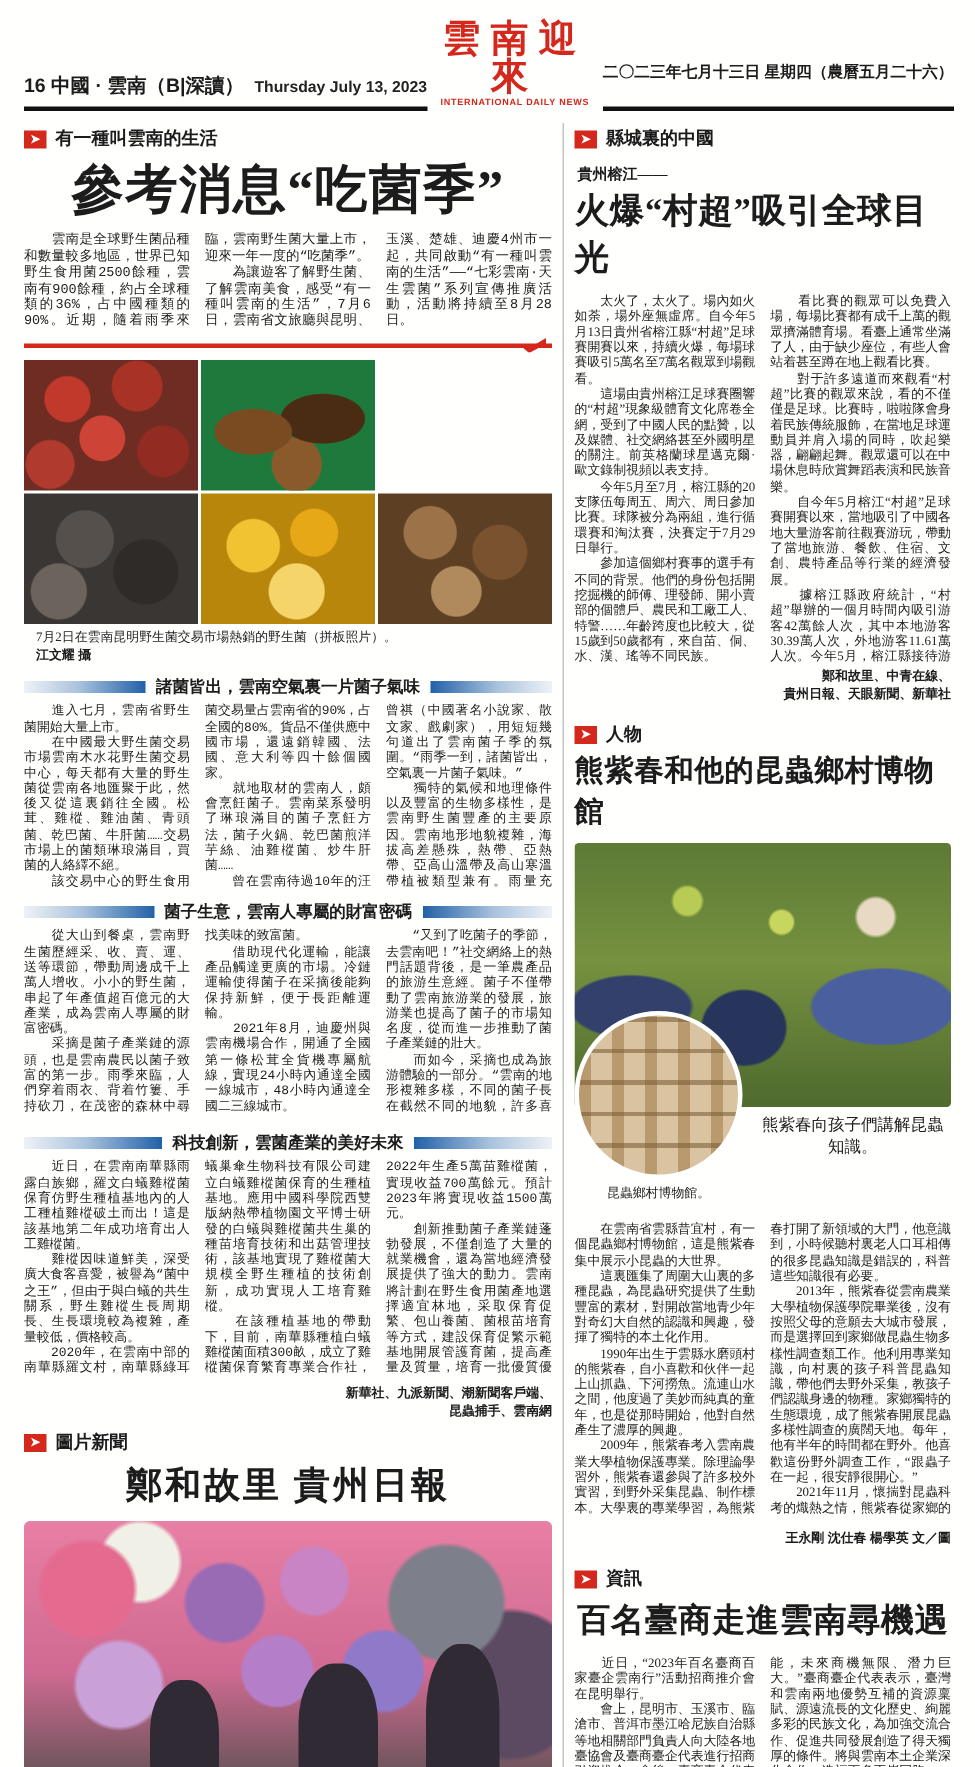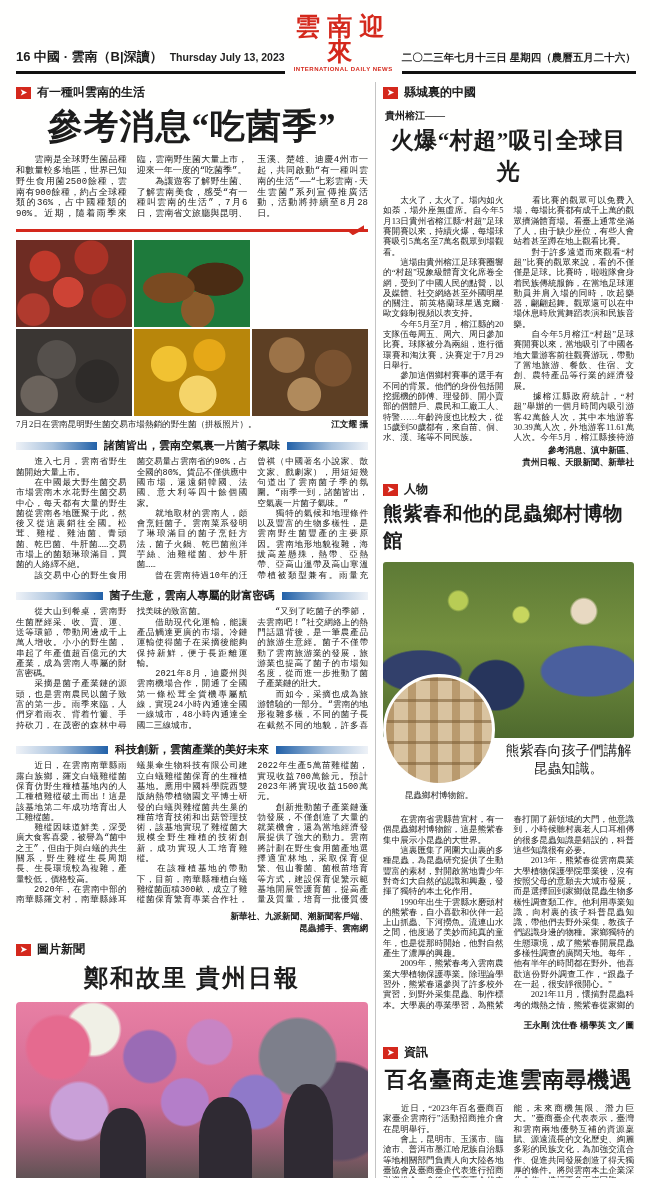--- a/index.html
+++ b/index.html
@@ -8,35 +8,35 @@
   
   .header{display:flex;align-items:flex-end;padding:14px 16px 0 16px;font-family:"Liberation Sans",sans-serif;}
   .header-left{flex:1.15;border-bottom:3px solid #111;padding-bottom:5px;display:flex;align-items:baseline;gap:7px;white-space:nowrap;}
   .edition{font-size:13px;font-weight:bold;}
   .date-en{font-size:10.5px;font-weight:bold;color:#222;}
   .header-center{width:168px;text-align:center;padding:0 6px 2px 6px;}
   .masthead{color:#d4281c;font-size:25px;font-weight:bold;letter-spacing:7px;font-family:"Liberation Serif",serif;line-height:1;}
   .masthead-sub{display:flex;align-items:center;gap:3px;margin-top:2px;}
   .masthead-sub .rl{flex:1;height:3px;border-top:1px solid #d4281c;border-bottom:1px solid #d4281c;}
   .masthead-sub .t{color:#d4281c;font-size:6px;font-weight:bold;letter-spacing:.5px;white-space:nowrap;}
-  .header-right{flex:1;border-bottom:3px solid #111;padding-bottom:6px;text-align:left;font-size:10.5px;font-weight:bold;white-space:nowrap;}
+  .header-right{flex:1;border-bottom:3px solid #111;padding-bottom:16px;text-align:left;font-size:10.5px;font-weight:bold;white-space:nowrap;}
   
   .main{display:flex;padding:4px 16px 0 16px;}
   .lcol{width:352px;}
   .vdiv{width:1px;background:#c4c4c4;margin:4px 7px 0 7px;}
   .rcol{flex:1;min-width:0;}
   
   .kicker{display:flex;align-items:center;gap:6px;font-family:"Liberation Sans",sans-serif;
           font-weight:bold;font-size:12px;margin:6px 0 2px 0;}
   .kbox{width:15px;height:12px;background:#d4281c;color:#fff;display:flex;align-items:center;
         justify-content:center;font-size:8px;line-height:1;flex:0 0 auto;}
   
   .h-lead{font-size:35px;font-weight:bold;text-align:center;letter-spacing:1px;margin:6px 0 8px 0;line-height:1.15;}
   .h-over{font-size:10px;font-weight:bold;margin:8px 0 2px 2px;}
-  .h-county{font-size:23px;font-weight:bold;text-align:center;letter-spacing:.5px;margin:2px 0 8px 0;}
+  .h-county{font-size:23px;font-weight:bold;letter-spacing:.5px;margin:2px 0 8px 0;}
   .h-people{font-size:19.5px;font-weight:bold;letter-spacing:.5px;margin:2px 0 8px 0;}
   .h-info{font-size:22px;font-weight:bold;text-align:center;letter-spacing:.5px;margin:4px 0 8px 0;}
   .h-photo{font-size:24px;font-weight:bold;text-align:center;letter-spacing:2px;margin:4px 0 8px 0;}
   
   .body-t{font-size:8.6px;line-height:1.2;text-align:justify;white-space:pre-line;overflow:hidden;}
   .flow3{column-count:3;column-gap:10px;font-family:Liberation Mono, monospace;}
   .flow2{column-count:2;column-gap:10px;}
   .intro{height:70px;font-size:9px;}
   .s1b{height:124px;} .s2b{height:128px;} .s3b{height:148px;}
   .county-b{height:248px;} .people-b{height:204px;} .info-b{height:152px;}
@@ -54,21 +54,21 @@
   .sec-h .st{font-size:11px;font-weight:bold;white-space:nowrap;}
   
   .shroom-grid{display:grid;grid-template-columns:repeat(3,1fr);grid-auto-rows:87px;gap:2px;margin-top:2px;}
   .ph{position:relative;overflow:hidden;}
   .m1{background:radial-gradient(circle at 25% 30%,#c0392b 0 14%,transparent 15%),radial-gradient(circle at 65% 20%,#a93226 0 16%,transparent 17%),radial-gradient(circle at 45% 60%,#cd4335 0 18%,transparent 19%),radial-gradient(circle at 80% 70%,#922b21 0 15%,transparent 16%),radial-gradient(circle at 15% 80%,#b03a2e 0 13%,transparent 14%),#6e2c23;}
   .m2{background:radial-gradient(ellipse at 30% 55%,#7a4a21 0 22%,transparent 23%),radial-gradient(ellipse at 70% 45%,#4a2c14 0 24%,transparent 25%),radial-gradient(ellipse at 55% 80%,#8a5a2b 0 18%,transparent 19%),#1e7a3c;}
   .m3{background:radial-gradient(circle at 30% 30%,#e8dcc8 0 16%,transparent 17%),radial-gradient(circle at 70% 25%,#d8c8ae 0 15%,transparent 16%),radial-gradient(circle at 50% 65%,#cdbga0 0 18%,transparent 19%),radial-gradient(circle at 80% 75%,#c8b696 0 16%,transparent 17%),#9b8868;}
   .m4{background:radial-gradient(circle at 35% 35%,#55504c 0 20%,transparent 21%),radial-gradient(circle at 70% 60%,#2e2b29 0 22%,transparent 23%),radial-gradient(circle at 20% 75%,#6b635c 0 16%,transparent 17%),#3a3633;}
   .m5{background:radial-gradient(circle at 30% 40%,#f1c232 0 18%,transparent 19%),radial-gradient(circle at 65% 30%,#e6a817 0 16%,transparent 17%),radial-gradient(circle at 55% 75%,#f5d469 0 20%,transparent 21%),#b8860b;}
   .m6{background:radial-gradient(circle at 30% 30%,#9c7348 0 17%,transparent 18%),radial-gradient(circle at 70% 45%,#7a5230 0 19%,transparent 20%),radial-gradient(circle at 45% 75%,#b08a5c 0 18%,transparent 19%),#5d3f24;}
-  .cap-row{display:flex;justify-content:space-between;align-items:baseline;font-size:8.6px;margin-top:3px;}
+  .cap-row{display:flex;justify-content:space-between;align-items:baseline;font-size:8.6px;margin-top:3px;flex-direction:column;}
   .cap{color:#222;}
   .credit{font-weight:bold;font-family:"Liberation Sans",sans-serif;white-space:nowrap;margin-left:8px;}
   
   .flower-photo{height:182px;border-radius:4px;margin-top:2px;position:relative;overflow:hidden;
     background:
       radial-gradient(circle at 12% 25%,#e56a8f 0 9%,transparent 10%),
       radial-gradient(circle at 22% 15%,#f0f0e6 0 8%,transparent 9%),
       radial-gradient(circle at 38% 30%,#9a6bb5 0 10%,transparent 11%),
       radial-gradient(circle at 55% 22%,#c884c4 0 9%,transparent 10%),
       radial-gradient(circle at 48% 55%,#b47ec9 0 11%,transparent 12%),
@@ -89,21 +89,21 @@
       radial-gradient(circle at 55% 30%,#c7d65e 0 4%,transparent 5%),
       radial-gradient(circle at 30% 22%,#b8cc55 0 4%,transparent 5%),
       linear-gradient(180deg,#5d7a36 0%,#76913f 45%,#4e6a2e 100%);}
   .circle-photo{position:absolute;left:0;top:112px;width:112px;height:112px;border-radius:50%;
       border:3px solid #fff;box-sizing:border-box;overflow:hidden;
       background:
         repeating-linear-gradient(90deg,#b99a6e 0 8px,#d9c3a0 8px 22px),
         #cbb690;}
   .circle-photo::after{content:"";position:absolute;inset:0;
       background:repeating-linear-gradient(0deg,transparent 0 18px,rgba(120,90,50,.55) 18px 21px);}
-  .cap-people{margin-left:120px;margin-top:4px;font-size:14px;text-align:center;}
+  .cap-people{margin-left:120px;margin-top:4px;font-size:11px;text-align:center;}
   .cap-circle{position:absolute;left:0;top:228px;width:112px;text-align:center;font-size:8.6px;}
   
   .sec-gap{height:6px;}
 </style>
 </head>
 <body>
 
 <div class="page">
 
   <div class="header">
@@ -211,21 +211,21 @@
       <div class="h-over">貴州榕江——</div>
       <div class="h-county">火爆“村超”吸引全球目光</div>
       <div class="body-t flow2 county-b">　　太火了，太火了。場內如火如荼，場外座無虛席。自今年5月13日貴州省榕江縣“村超”足球賽開賽以來，持續火爆，每場球賽吸引5萬名至7萬名觀眾到場觀看。
 　　這場由貴州榕江足球賽圈響的“村超”現象級體育文化席卷全網，受到了中國人民的點贊，以及媒體、社交網絡甚至外國明星的關注。前英格蘭球星邁克爾·歐文錄制視頻以表支持。
 　　今年5月至7月，榕江縣的20支隊伍每周五、周六、周日參加比賽。球隊被分為兩組，進行循環賽和淘汰賽，決賽定于7月29日舉行。
 　　參加這個鄉村賽事的選手有不同的背景。他們的身份包括開挖掘機的師傅、理發師、開小賣部的個體戶、農民和工廠工人、特警……年齡跨度也比較大，從15歲到50歲都有，來自苗、侗、水、漢、瑤等不同民族。
 　　看比賽的觀眾可以免費入場，每場比賽都有成千上萬的觀眾擠滿體育場。看臺上通常坐滿了人，由于缺少座位，有些人會站着甚至蹲在地上觀看比賽。
 　　對于許多遠道而來觀看“村超”比賽的觀眾來說，看的不僅僅是足球。比賽時，啦啦隊會身着民族傳統服飾，在當地足球運動員并肩入場的同時，吹起樂器，翩翩起舞。觀眾還可以在中場休息時欣賞舞蹈表演和民族音樂。
 　　自今年5月榕江“村超”足球賽開賽以來，當地吸引了中國各地大量游客前往觀賽游玩，帶動了當地旅游、餐飲、住宿、文創、農特產品等行業的經濟發展。
 　　據榕江縣政府統計，“村超”舉辦的一個月時間內吸引游客42萬餘人次，其中本地游客30.39萬人次，外地游客11.61萬人次。今年5月，榕江縣接待游客107.37萬人次，同比增長39.73%，實現旅游綜合收入12.41億元，同比增長52.08%。</div>
-      <div class="byline">參考消息、滇中新區、
+      <div class="byline">鄭和故里、中青在線、
 貴州日報、天眼新聞、新華社</div>
 
       <div class="sec-gap"></div>
 
       <div class="kicker">
         <span class="kbox">➤</span>
         <span>人物</span>
       </div>
       <div class="h-people">熊紫春和他的昆蟲鄉村博物館</div>
       <div class="people-wrap">

